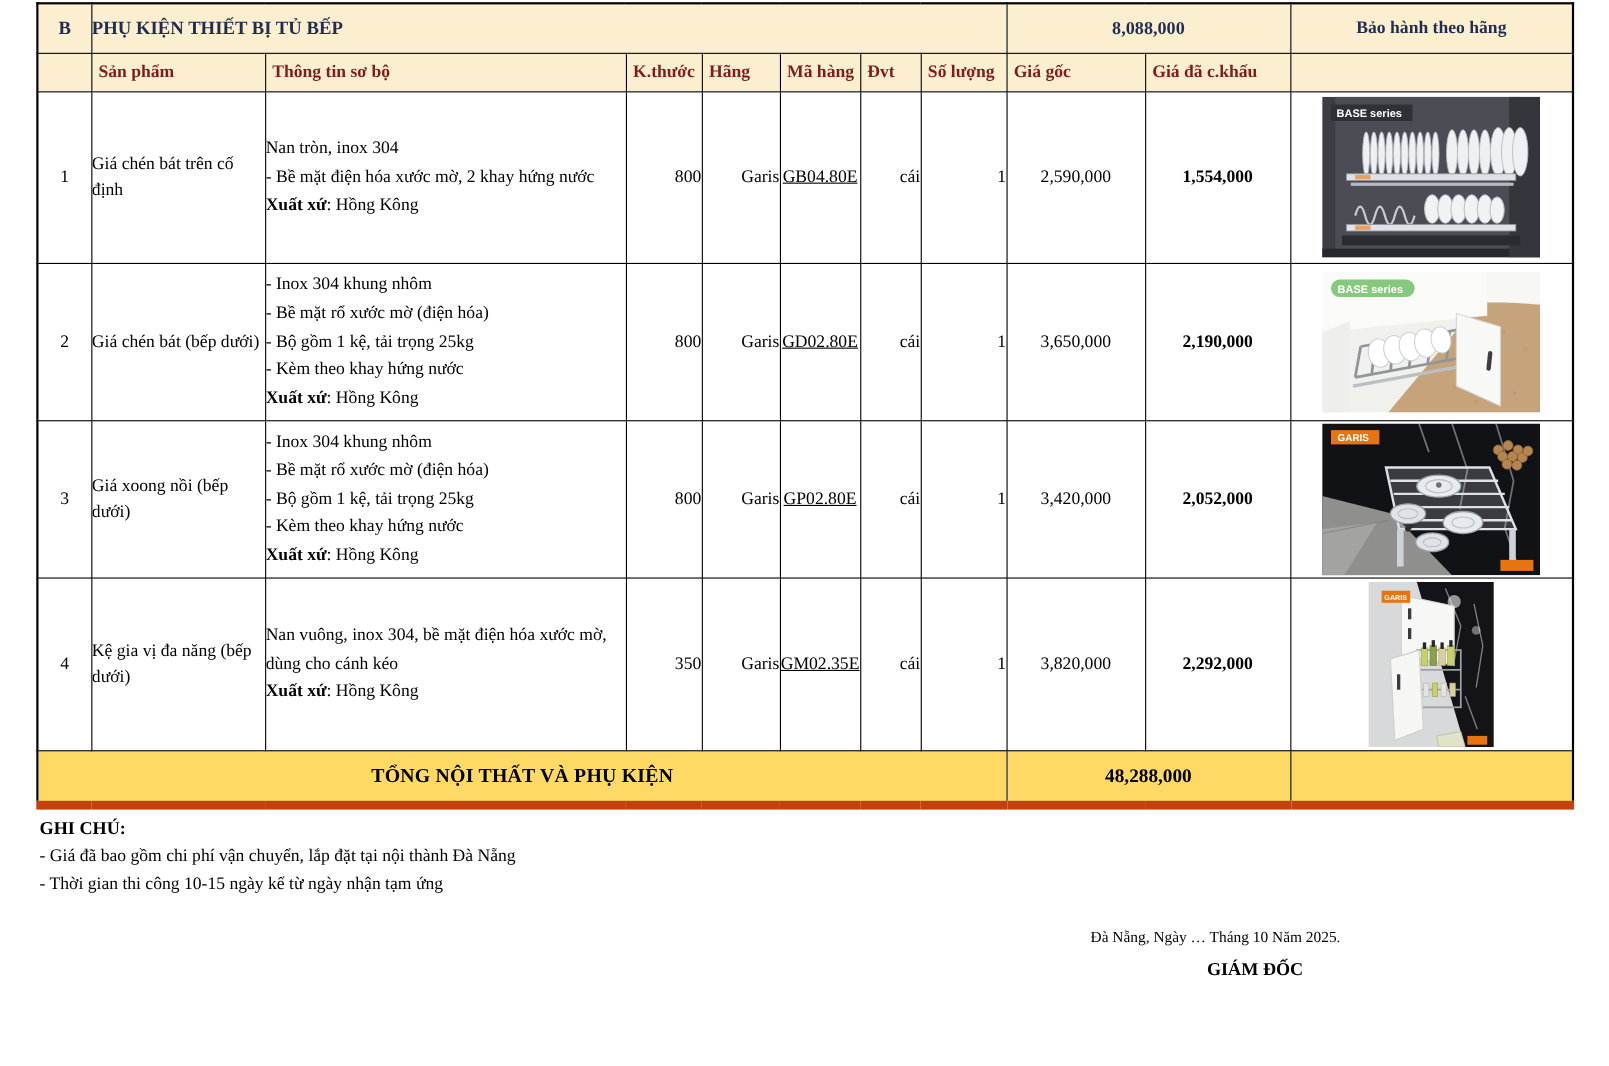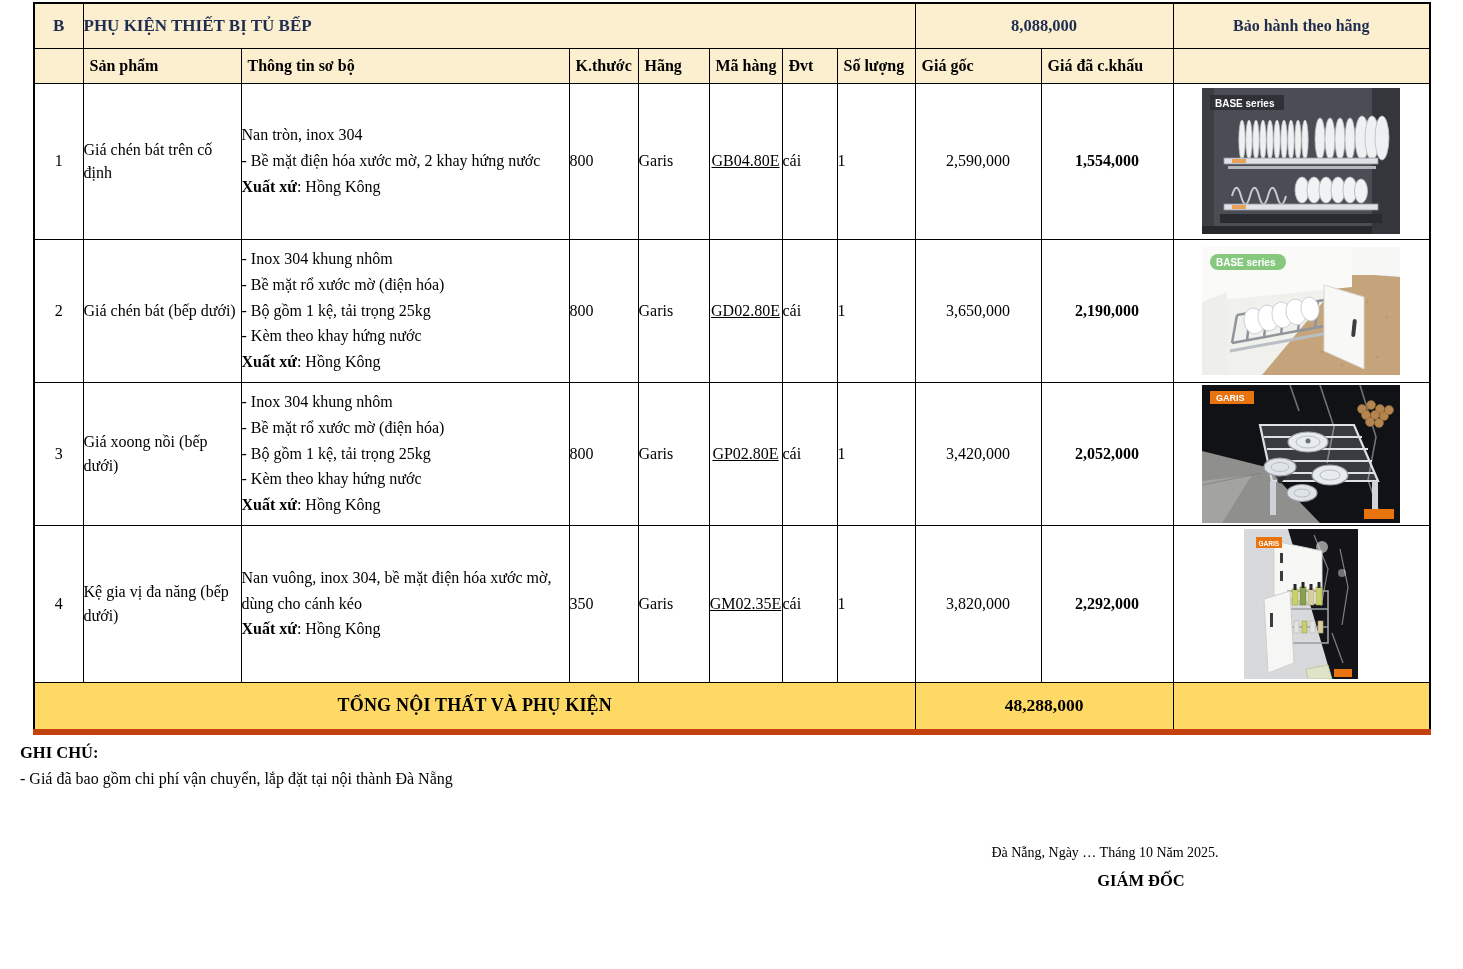--- a/index.html
+++ b/index.html
@@ -26,52 +26,52 @@
   tr.section-row{height:45px;}
   tr.section-row td{background:#fcefd0;color:#1f2d50;font-weight:bold;}
   td.sec-code{text-align:center;font-size:17px;}
   td.sec-title{text-align:left;font-size:17px;padding-left:8px;}
   td.sec-subtotal{text-align:center;font-size:16.5px;}
   td.sec-warranty{text-align:center;font-size:16px;}
 
   
   tr.colhead-row{height:35px;}
   tr.colhead-row th{
-    background:#fcefd0;color:#000000;font-weight:bold;font-size:16px;
+    background:#fcefd0;color:#7f1d1d;font-weight:bold;font-size:16px;
     text-align:left;padding-left:6px;
   }
   th.h-center{text-align:center;padding-left:0;}
   th.h-size{padding-left:3px;}
   th.h-qty{padding-left:3px;}
 
   
   tr.data-row td{font-size:16px;background:#fff;}
   tr.r1{height:156px;}
   tr.r2{height:143px;}
   tr.r3{height:143px;}
   tr.r4{height:157px;}
   td.c-no{text-align:center;}
   td.c-product{text-align:left;padding:0 5px 0 6px;line-height:1.45;}
   td.c-info{text-align:left;padding:0 6px 0 8px;line-height:1.62;}
-  td.c-size,td.c-brand,td.c-unit,td.c-qty{text-align:left;font-family:Liberation Serif, serif;}
+  td.c-size,td.c-brand,td.c-unit,td.c-qty{text-align:right;font-family:Liberation Serif, serif;}
   td.c-code{text-align:center;word-break:break-all;padding:0 6px;line-height:1.5;text-decoration:underline;}
   td.c-price{text-align:center;}
   td.c-price-discount{text-align:center;font-weight:bold;}
   td.c-img{text-align:center;background:#fff;}
   td.c-img .img-frame{display:inline-block;vertical-align:middle;line-height:0;}
   .bold{font-weight:bold;}
 
   
   tr.total-row{height:50px;}
-  tr.total-row td{background:#ffd966;font-weight:bold;border-bottom:6px solid #c2410c;}
+  tr.total-row td{background:#ffd966;font-weight:bold;border-bottom:8px solid #c2410c;}
   td.total-label{text-align:center;font-size:18px;letter-spacing:.2px;}
   td.total-value{text-align:center;font-size:17.5px;}
 
   
-  .notes{position:absolute;left:20px;top:740px;font-size:16px;line-height:25px;}
+  .notes{position:absolute;left:36px;top:740px;font-size:16px;line-height:25px;}
   .notes .notes-title{font-weight:bold;font-size:16.5px;margin-bottom:1px;}
 
   
   .sig-customer{
     position:absolute;left:215px;top:869px;width:310px;
     text-align:center;font-weight:bold;font-size:16.5px;
   }
   .sig-date{
     position:absolute;left:930px;top:845px;width:350px;
     text-align:center;font-size:14px;
@@ -388,18 +388,19 @@
         <td class="total-label" colspan="8">TỔNG NỘI THẤT VÀ PHỤ KIỆN</td>
         <td class="total-value" colspan="2">48,288,000</td>
         <td></td>
       </tr>
     </tbody>
   </table>
 
   <div class="notes">
     <div class="notes-title">GHI CHÚ:</div>
     <div>- Giá đã bao gồm chi phí vận chuyển, lắp đặt tại nội thành Đà Nẵng</div>
+    <div>- Thời gian thi công 10-15 ngày kể từ ngày nhận tạm ứng</div>
   </div>
 
   <div class="sig-date">Đà Nẵng, Ngày … Tháng 10 Năm 2025.</div>
   <div class="sig-director">GIÁM ĐỐC</div>
 
 </div>
 
 </body></html>

